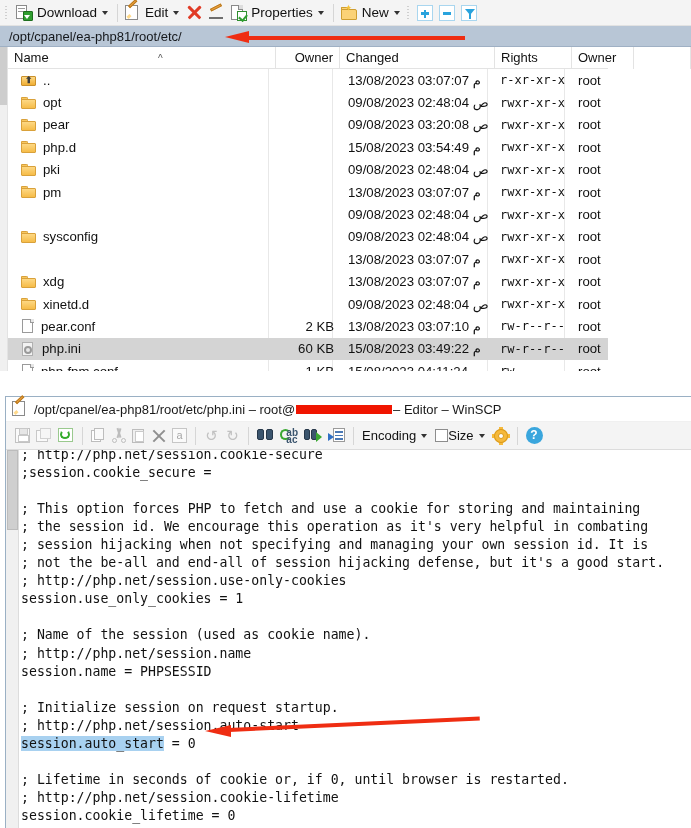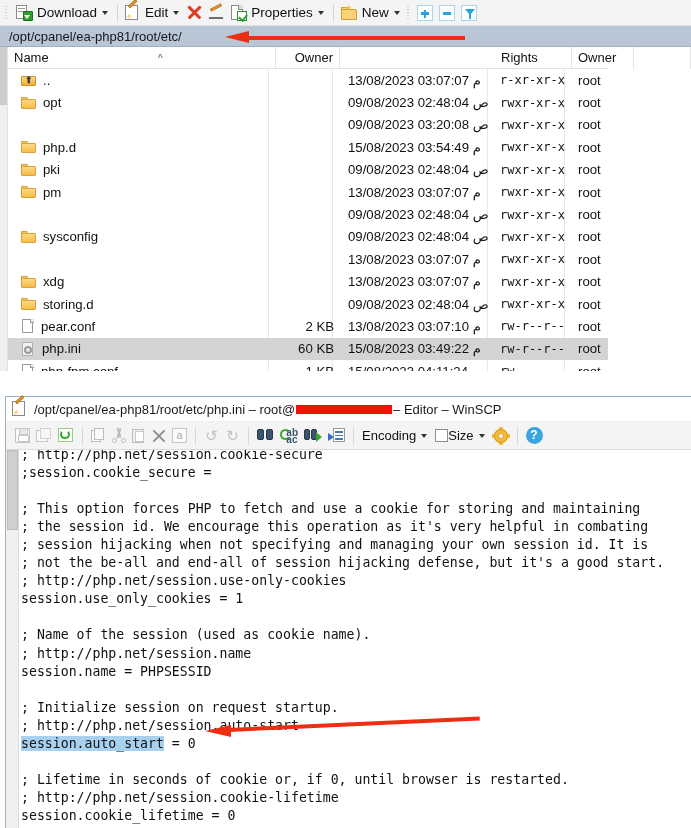--- a/index.html
+++ b/index.html
@@ -312,20 +312,21 @@
     <div class="fl-leftbar">
       <div class="thumb"></div>
     </div>
 
     <div class="fl-header">
       <div class="col" style="left:0;width:268px">
         <span>Name</span>
         <span class="sortmark">^</span>
       </div>
       <div class="col right" style="left:268px;width:64px">Owner</div>
+      <div class="col" style="left:332px;width:155px">Changed</div>
       <div class="col" style="left:487px;width:77px">Rights</div>
       <div class="col" style="left:564px;width:62px">Owner</div>
       <div class="col" style="left:626px;width:57px"></div>
     </div>
 
     <div class="fl-rows">
       <div class="vline" style="left:260px"></div>
       <div class="vline" style="left:324px"></div>
       <div class="vline" style="left:479px"></div>
       <div class="vline" style="left:556px"></div>
@@ -351,20 +352,27 @@
                 <span class="body"></span>
               </span>
               <span class="name-txt">opt</span>
             </div>
             <div class="c-size"></div>
             <div class="c-changed">09/08/2023 02:48:04 ص</div>
             <div class="c-rights">rwxr-xr-x</div>
             <div class="c-owner">root</div>
           </div>
           <div class="fl-row">
+            <div class="c-name">
+              <span class="icon-folder">
+                <span class="tab"></span>
+                <span class="body"></span>
+              </span>
+              <span class="name-txt">pear</span>
+            </div>
             <div class="c-size"></div>
             <div class="c-changed">09/08/2023 03:20:08 ص</div>
             <div class="c-rights">rwxr-xr-x</div>
             <div class="c-owner">root</div>
           </div>
           <div class="fl-row">
             <div class="c-name">
               <span class="icon-folder">
                 <span class="tab"></span>
                 <span class="body"></span>
@@ -439,21 +447,21 @@
             <div class="c-changed">13/08/2023 03:07:07 م</div>
             <div class="c-rights">rwxr-xr-x</div>
             <div class="c-owner">root</div>
           </div>
           <div class="fl-row">
             <div class="c-name">
               <span class="icon-folder">
                 <span class="tab"></span>
                 <span class="body"></span>
               </span>
-              <span class="name-txt">storing.d</span>
+              <span class="name-txt">xinetd.d</span>
             </div>
             <div class="c-size"></div>
             <div class="c-changed">09/08/2023 02:48:04 ص</div>
             <div class="c-rights">rwxr-xr-x</div>
             <div class="c-owner">root</div>
           </div>
           <div class="fl-row">
             <div class="c-name">
               <span class="icon-file">
                 <span class="pg"></span>

